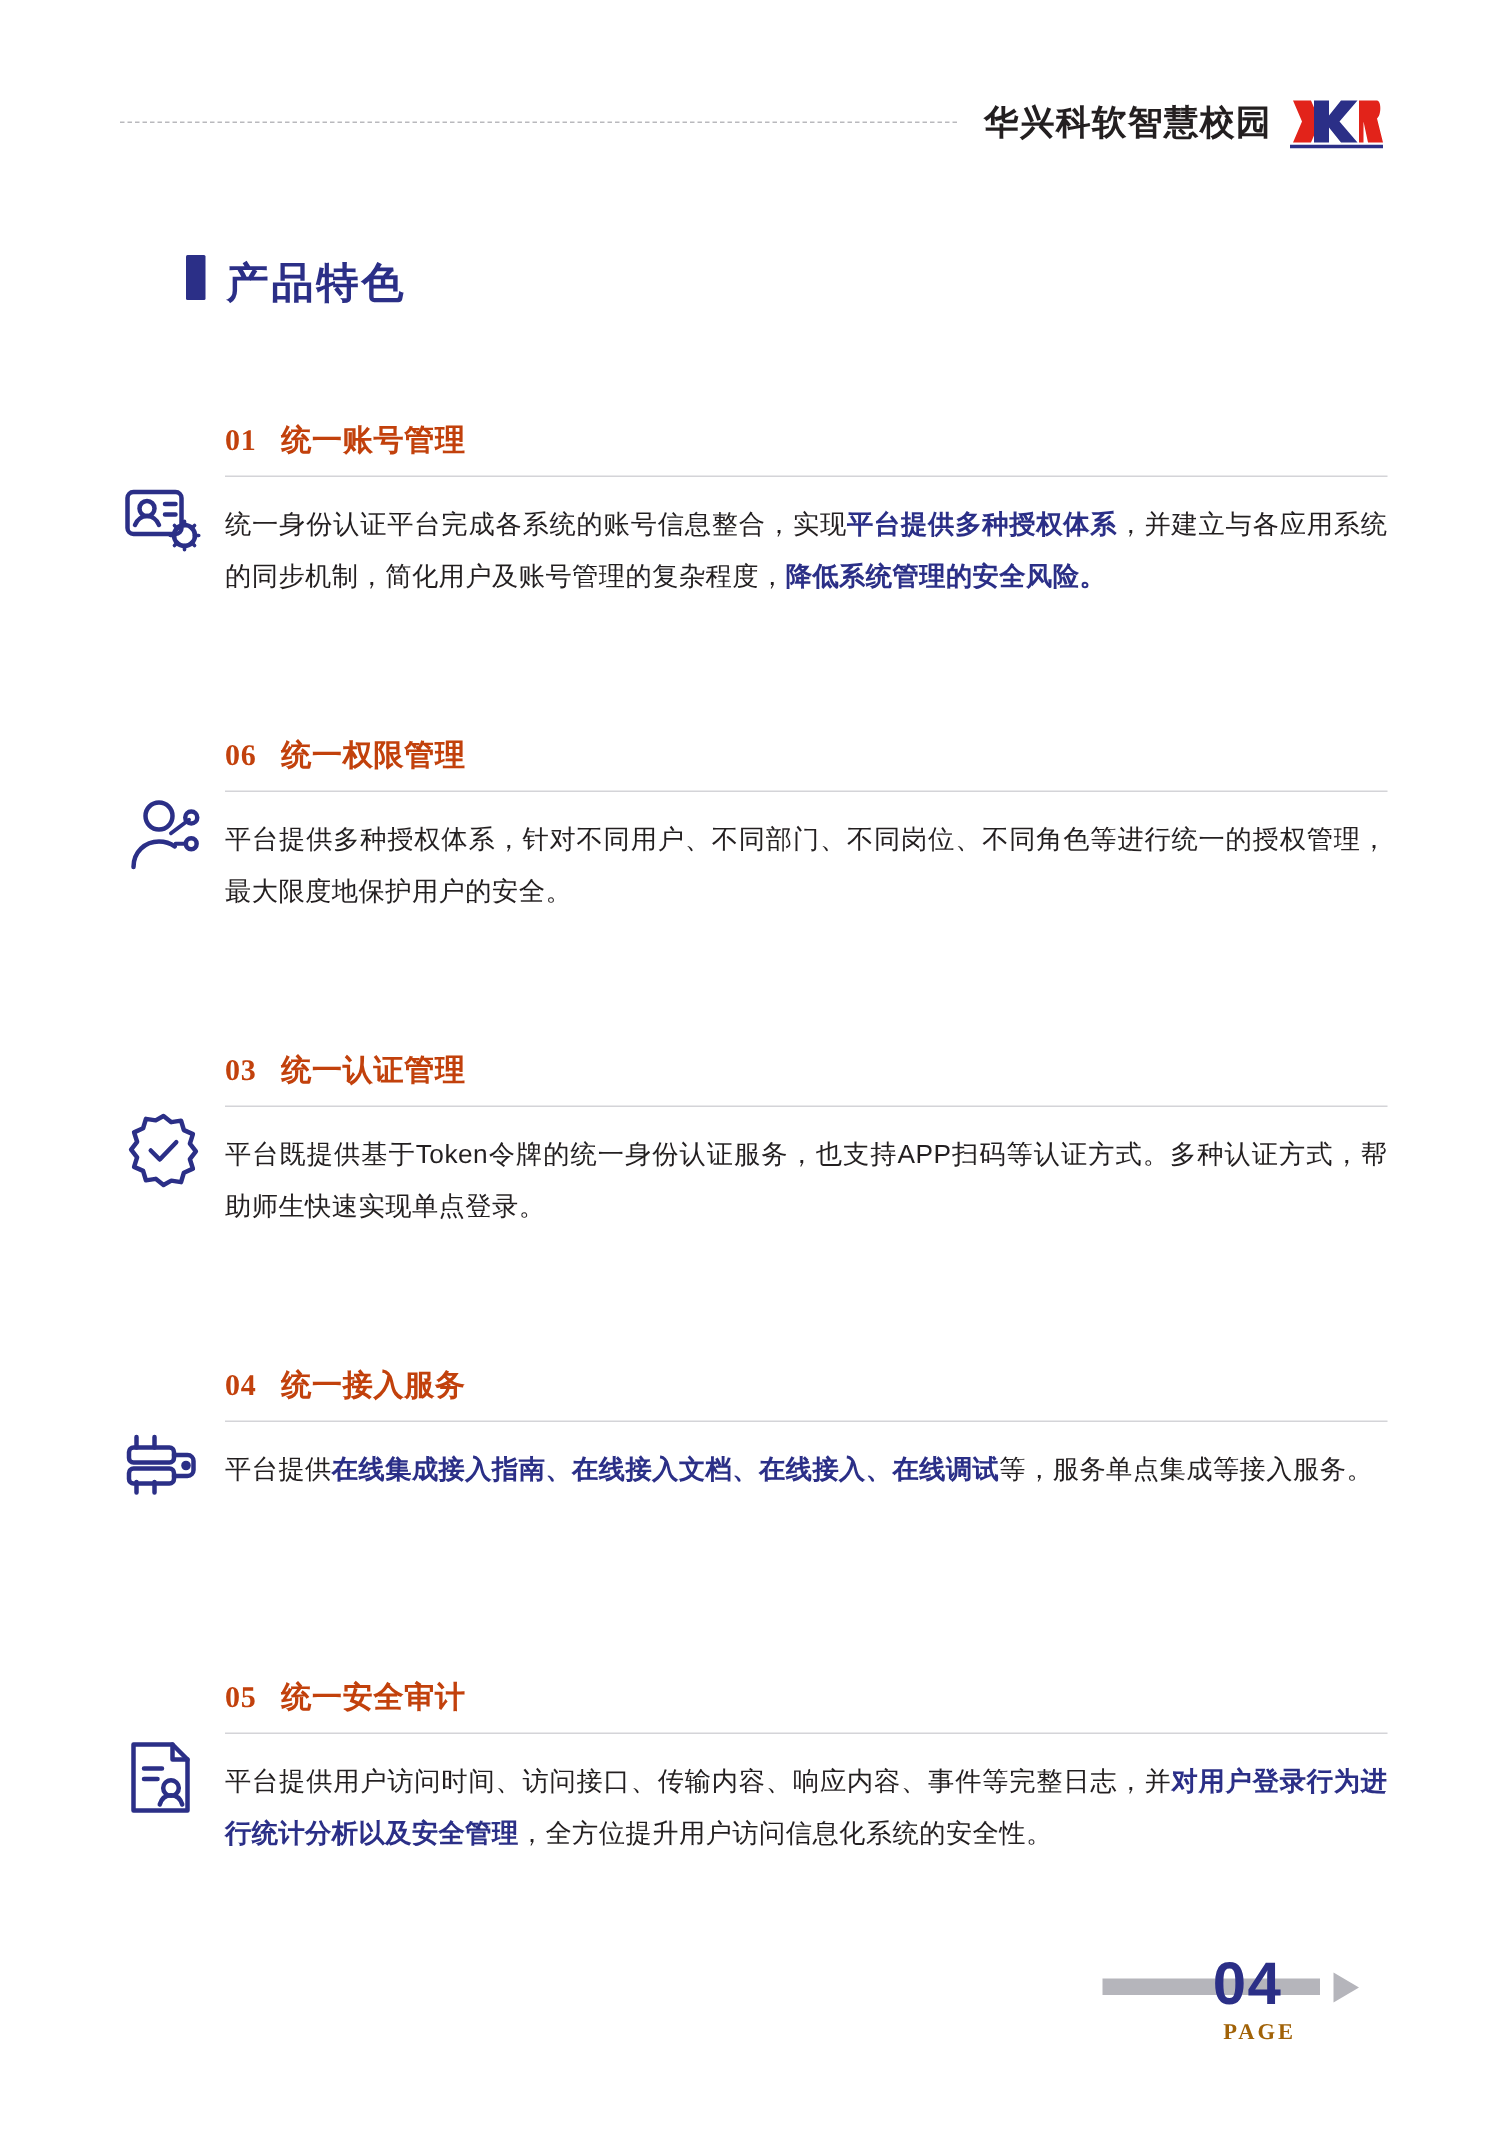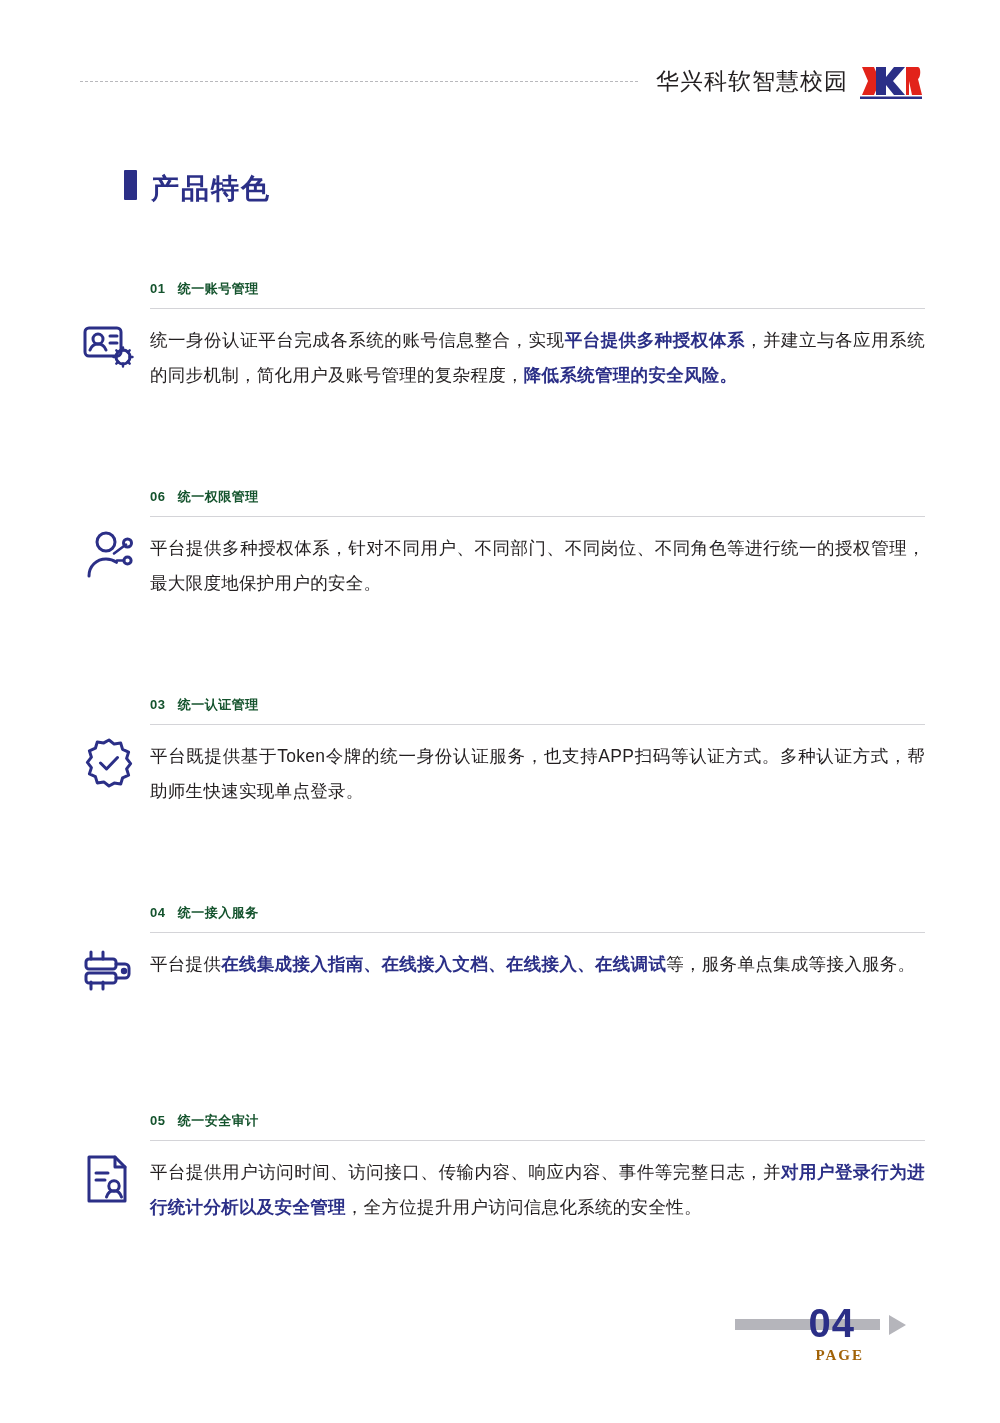--- a/index.html
+++ b/index.html
@@ -27,21 +27,21 @@
     align-items: center;
   }
   .header-rule {
     flex: 1 1 auto;
     border-top: 1px dashed #b9b9bd;
     height: 0;
     margin-right: 18px;
   }
   .brand-text {
     font-size: 23px;
-    font-weight: normal;
+    font-weight: bold;
     color: #231f20;
     letter-spacing: 1px;
     white-space: nowrap;
     margin-right: 12px;
   }
   .brand-logo {
     width: 62px;
     height: 36px;
     position: relative;
     display: inline-block;
@@ -91,25 +91,26 @@
     top: 38px;
     width: 58px;
     height: 58px;
     display: flex;
     align-items: center;
     justify-content: center;
   }
   .feature-icon svg { display: block; }
 
   .feature-head {
-    font-size: 13px;
-    font-weight: bold;
-    color: #14532d;
+    font-size: 20px;
+    font-weight: bold;
+    color: #c2410c;
     letter-spacing: 0.5px;
     margin-bottom: 10px;
+    font-family: Liberation Serif, serif;
   }
   .feature-sep {
     border-top: 1px solid #d4d4d8;
     margin-bottom: 14px;
     width: 100%;
   }
   .feature-body {
     font-size: 17.5px;
     line-height: 2.0;
     color: #231f20;

